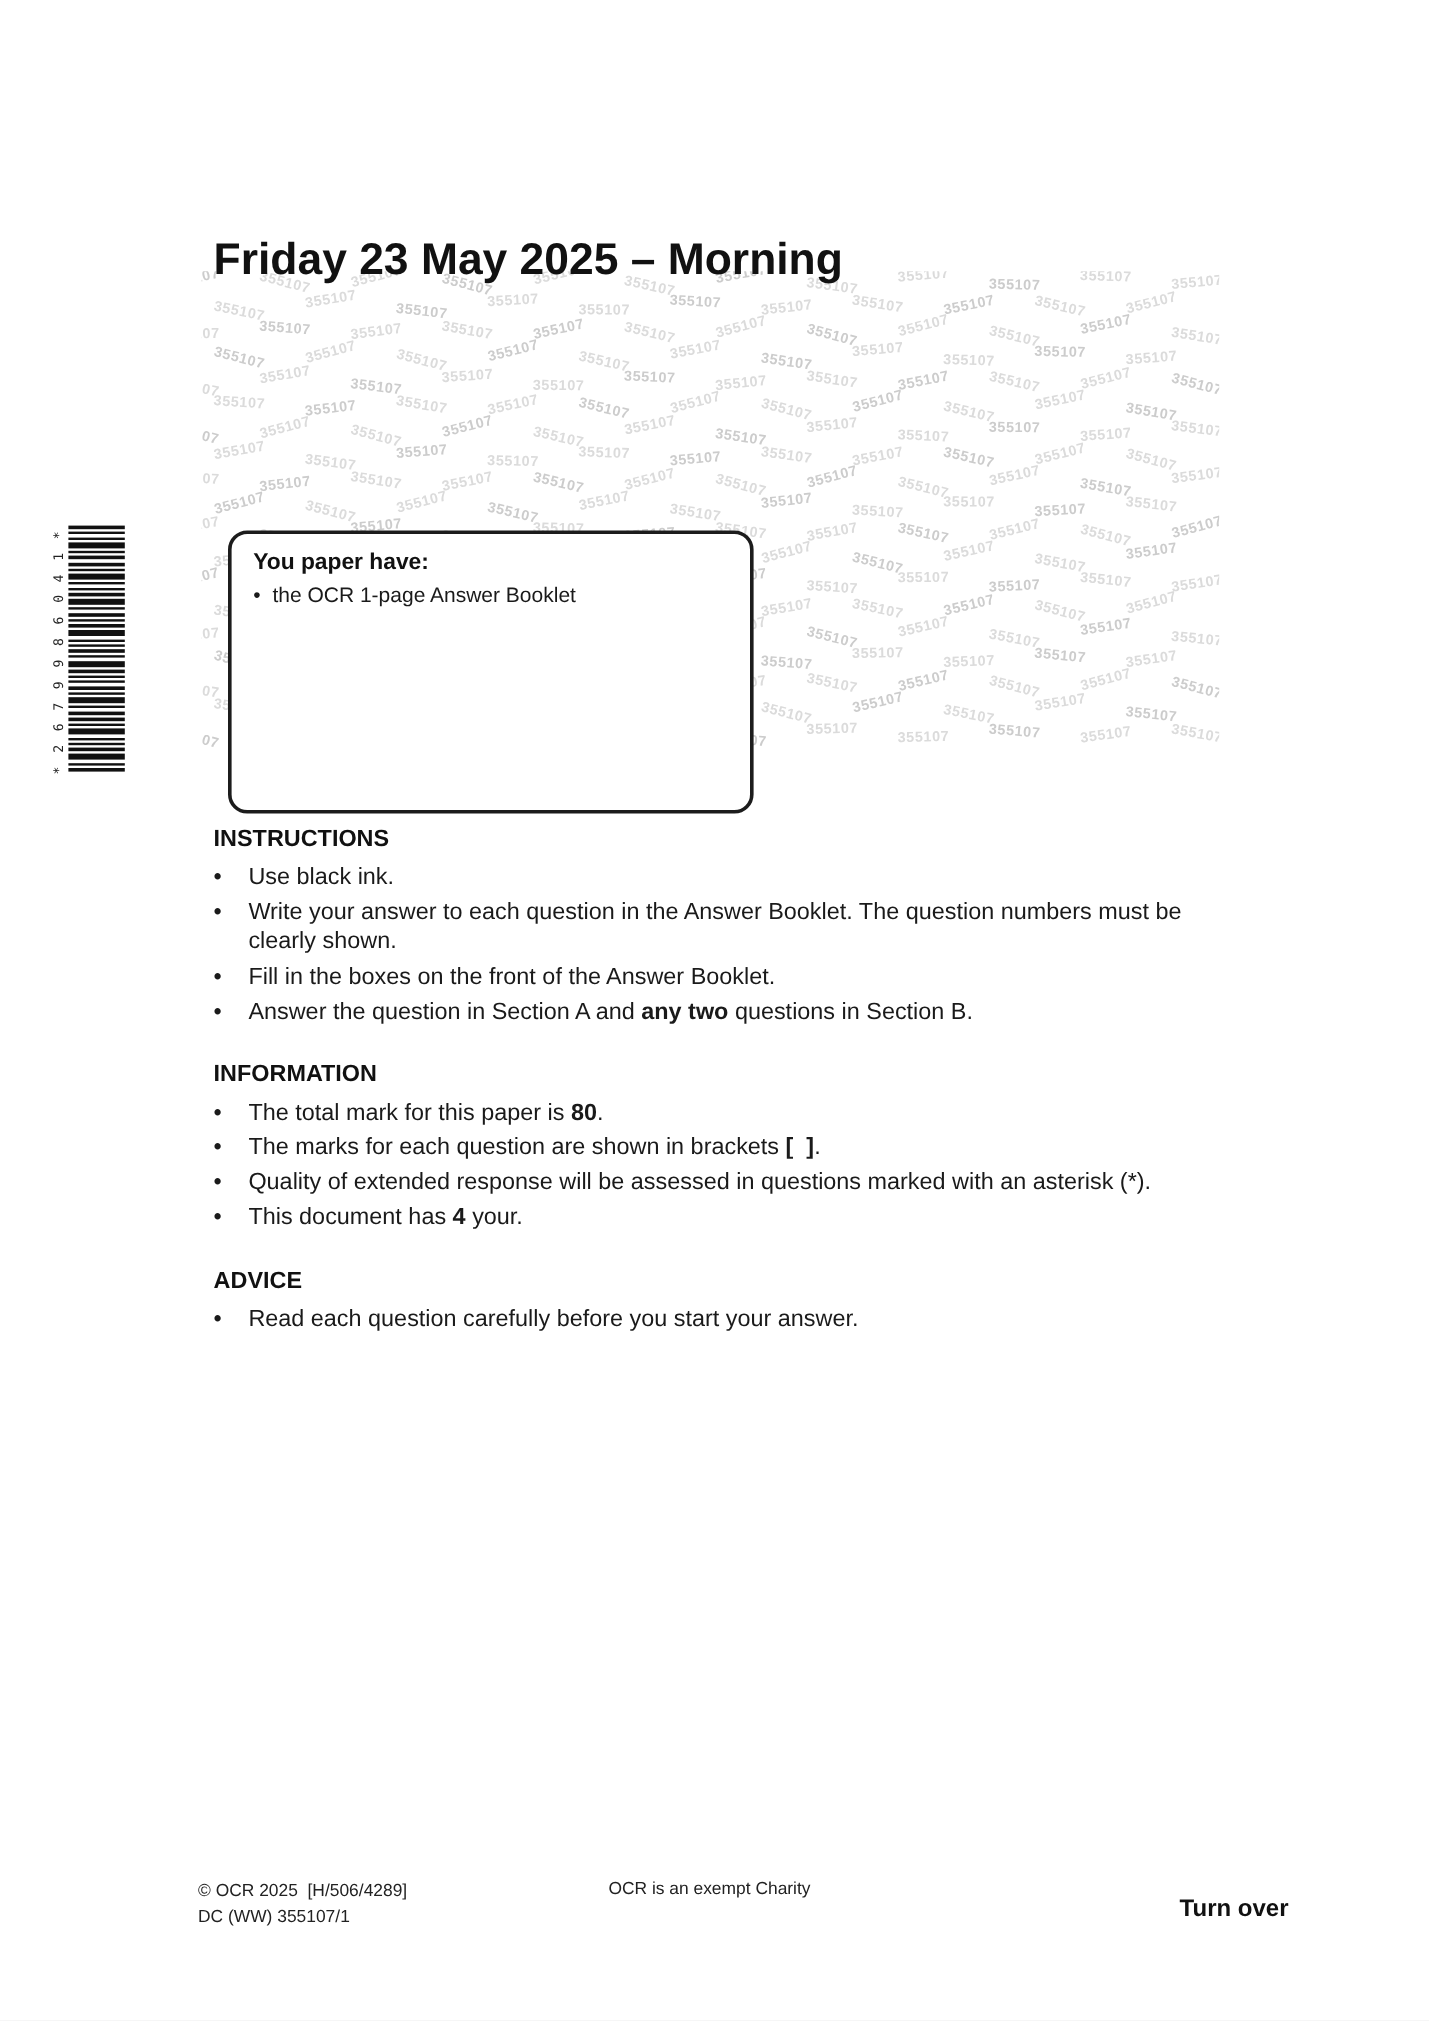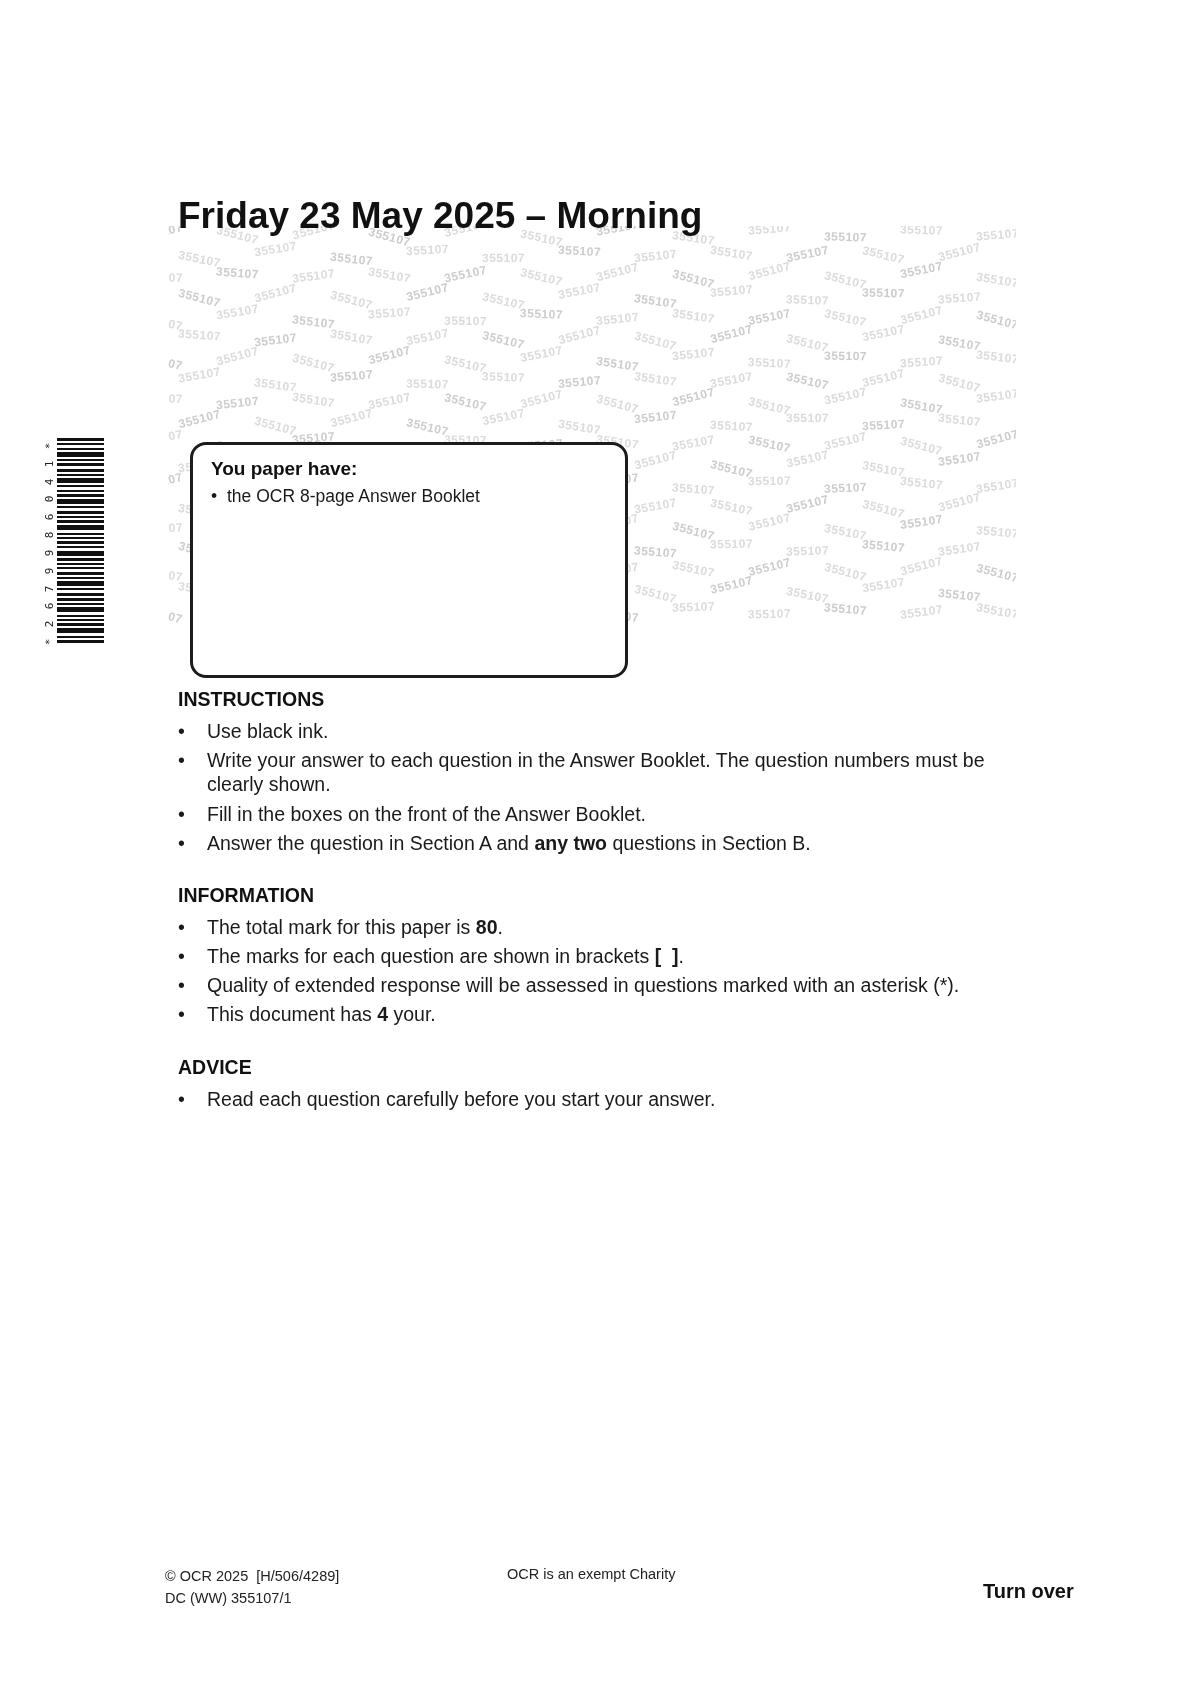--- a/index.html
+++ b/index.html
@@ -359,21 +359,21 @@
         <i style="height: 2px; margin-bottom: 2px;"></i>
         <i style="height: 3px; margin-bottom: 2px;"></i>
       </div>
   </div>
 
   <div class="must-box">
     <div class="must-heading">You paper have:</div>
     <ul class="must-list" id="must-list">
         <li>
           <span class="dot">•</span>
-          <span>the OCR 8-page Answer Booklet</span>
+          <span>the OCR 1-page Answer Booklet</span>
         </li>
       </ul>
   </div>
 
   <main class="sections" id="sections">
       <section>
         <h3>INSTRUCTIONS</h3>
         <ul>
           <li>
             <span class="dot">•</span>

